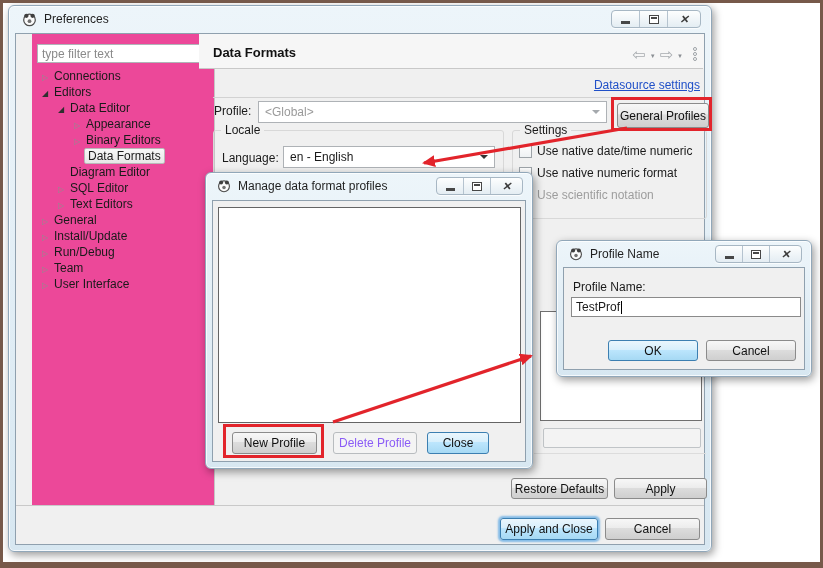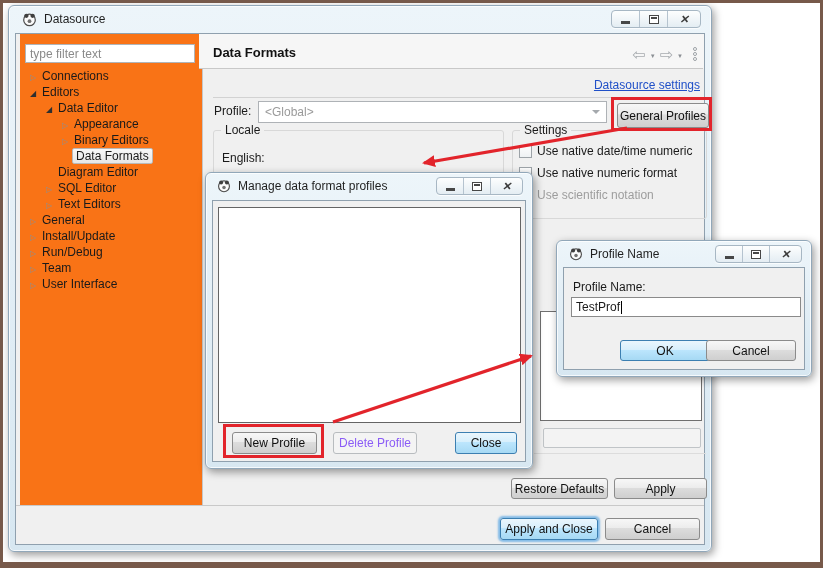--- a/index.html
+++ b/index.html
@@ -40,21 +40,21 @@
   .cb { width:13px; height:13px; background:linear-gradient(#fdfdfd,#eef1f3); border:1px solid #9da3a8; flex:0 0 auto; }
   .cbrow.disabled { color:#9d9d9d; }
   .cbrow.disabled .cb { background:#f4f4f4; border-color:#c7cbce; }
   .sep { position:absolute; background:#c8c8c8; height:1px; }
   .link { color:#2050c8; text-decoration:underline; font-size:12px; white-space:nowrap; }
 
   
   #prefwin { left:8px; top:5px; width:704px; height:547px; z-index:1; }
   #prefwin .winbtns { right:10px; top:4px; }
 
-  .leftpanel { position:absolute; left:4px; top:0; width:183px; height:472px; background:#f97316; border-right:1px solid #c5c5c5; border-bottom:1px solid #c5c5c5; }
+  .leftpanel { position:absolute; left:16px; top:0; width:183px; height:472px; background:#ec4899; border-right:1px solid #c5c5c5; border-bottom:1px solid #c5c5c5; }
   .filter { position:absolute; left:5px; top:10px; width:170px; height:19px; border:1px solid #b0b4b8; background:#fff; font:12px "Liberation Sans",sans-serif; padding:0 4px; color:#333; }
   .filter::placeholder { color:#8a8a8a; opacity:1; }
   .tree { position:absolute; left:0; top:34px; right:1px; }
   .trow { height:16px; display:flex; align-items:center; white-space:nowrap; }
   .trow .gl { display:inline-block; width:14px; text-align:center; flex:0 0 auto; }
   .gl.col::before { content:"\25B7"; font-size:8px; color:#8f8f8f; }
   .gl.exp::before { content:"\25E2"; font-size:8px; color:#2f2f2f; }
   .l0 { padding-left:6px; } .l1 { padding-left:22px; } .l2 { padding-left:38px; }
   .tlabel { padding:0 2px; }
   .tlabel.sel { background:linear-gradient(#f8f8f8,#e7e7e7); border:1px solid #b9b9b9; border-radius:2px; padding:0 3px; }
@@ -100,21 +100,21 @@
 <div class="screen">
 
   <div class="aero" id="prefwin">
     <div class="titlebar">
       <svg class="appico" viewBox="0 0 16 16">
         <circle cx="8" cy="8.4" r="6.2" fill="#fbfbfb" stroke="#4d4d4d" stroke-width="1.3"></circle>
         <circle cx="4.7" cy="4.1" r="2.3" fill="#3f3f3f"></circle>
         <circle cx="11.3" cy="4.1" r="2.3" fill="#3f3f3f"></circle>
         <circle cx="8" cy="9.8" r="2" fill="#707070"></circle>
       </svg>
-      <span class="ttl">Datasource</span>
+      <span class="ttl">Preferences</span>
       <div class="winbtns">
         <span class="wb">
             <i class="g-min"></i>
           </span>
         <span class="wb">
             <i class="g-max">
               <i></i>
             </i>
           </span>
         <span class="wb">
@@ -207,21 +207,25 @@
       <span class="abs nowrap" style="left:198px; top:70px;">Profile:</span>
       <div class="combo dim" style="left:242px; top:67px; width:349px; height:22px;">
         <span>&lt;Global&gt;</span>
         <span class="arr"></span>
       </div>
       <button class="btn" style="left:601px; top:69px; width:92px; height:25px;">General Profiles</button>
 
       <div class="group" style="left:197px; top:96px; width:291px; height:78px;">
         <span class="gt">Locale</span>
       </div>
-      <span class="abs nowrap" style="left:206px; top:117px;">English:</span>
+      <span class="abs nowrap" style="left:206px; top:117px;">Language:</span>
+      <div class="combo" style="left:267px; top:112px; width:212px; height:22px;">
+        <span>en - English</span>
+        <span class="arr"></span>
+      </div>
 
       <div class="group" style="left:496px; top:96px; width:195px; height:89px;">
         <span class="gt">Settings</span>
       </div>
       <label class="cbrow" style="left:503px; top:110px;">
         <span class="cb"></span>
         <span>Use native date/time numeric</span>
       </label>
       <label class="cbrow" style="left:503px; top:132px;">
         <span class="cb"></span>
@@ -267,21 +271,21 @@
           </span>
         <span class="wb">
             <i class="g-close"></i>
           </span>
       </div>
     </div>
     <div class="wincontent">
       <div class="listbox"></div>
       <button class="btn" style="left:19px; top:231px; width:85px; height:22px;">New Profile</button>
       <button class="btn disabled" style="left:120px; top:231px; width:84px; height:22px;">Delete Profile</button>
-      <button class="btn def" style="left:214px; top:231px; width:62px; height:22px;margin-left:28px;">Close</button>
+      <button class="btn def" style="left:214px; top:231px; width:62px; height:22px;">Close</button>
     </div>
   </div>
 
   <div class="aero" id="profwin">
     <div class="titlebar">
       <svg class="appico" viewBox="0 0 16 16" style="width:14px;height:14px;left:12px;top:6px;">
         <circle cx="8" cy="8.4" r="6.2" fill="#fbfbfb" stroke="#4d4d4d" stroke-width="1.3"></circle>
         <circle cx="4.7" cy="4.1" r="2.3" fill="#3f3f3f"></circle>
         <circle cx="11.3" cy="4.1" r="2.3" fill="#3f3f3f"></circle>
         <circle cx="8" cy="9.8" r="2" fill="#707070"></circle>
@@ -300,21 +304,21 @@
             <i class="g-close"></i>
           </span>
       </div>
     </div>
     <div class="wincontent">
       <span class="abs nowrap" style="left:9px; top:12px;">Profile Name:</span>
       <div class="textinput">
         <span>TestProf</span>
         <span class="caret"></span>
       </div>
-      <button class="btn def" style="left:44px; top:72px; width:90px; height:21px;margin-left:12px;">OK</button>
+      <button class="btn def" style="left:44px; top:72px; width:90px; height:21px;">OK</button>
       <button class="btn" style="left:142px; top:72px; width:90px; height:21px;">Cancel</button>
     </div>
   </div>
 
   <div class="redbox" style="left:611px; top:97px; width:101px; height:34px;"></div>
   <div class="redbox" style="left:223px; top:424px; width:101px; height:34px;"></div>
   <svg id="arrows" width="823" height="568">
     <defs>
       <marker id="ah" markerUnits="userSpaceOnUse" markerWidth="16" markerHeight="14" refX="11" refY="6" orient="auto">
         <path d="M0,0 L13,6 L0,12 z" fill="#e2242b"></path>

